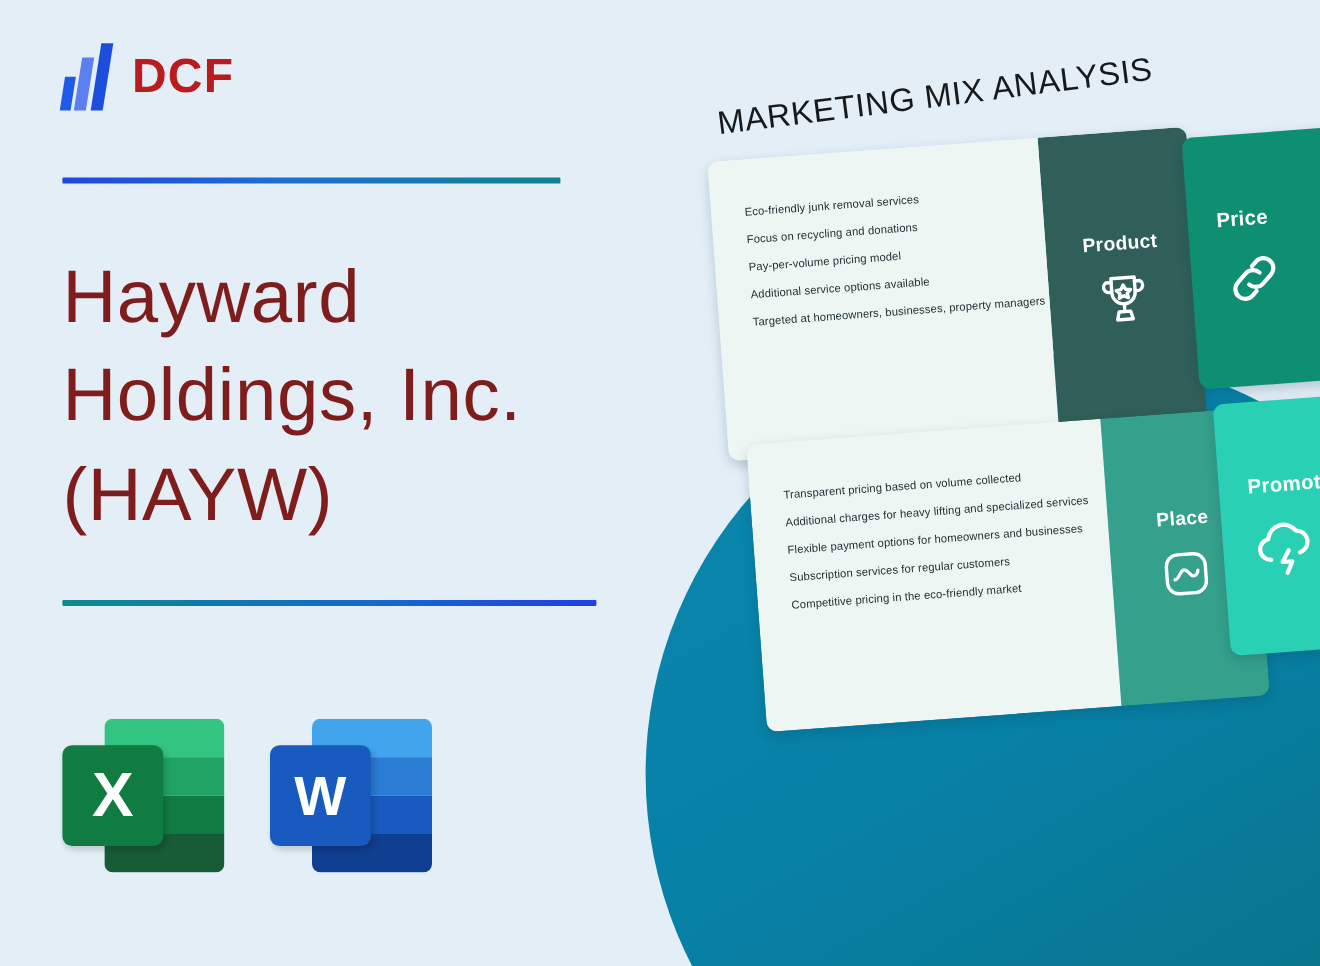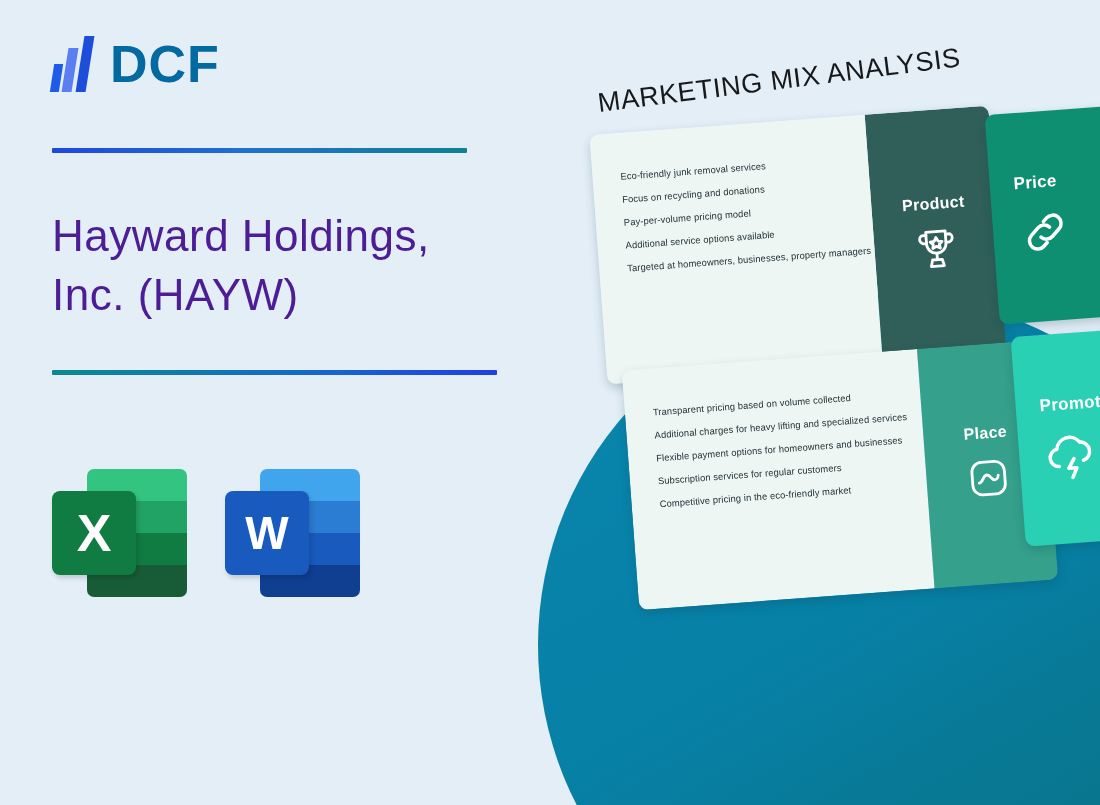--- a/index.html
+++ b/index.html
@@ -26,32 +26,32 @@
   .brand { display: flex; align-items: center; gap: 14px; height: 68px; }
   .brand-mark { position: relative; width: 44px; height: 56px; }
   .brand-mark i {
     position: absolute; bottom: 0; display: block;
     transform: skewX(-9deg);
   }
   .bar-1 { left: 0;  width: 9px;  height: 28px; background: #1f5ae8; }
   .bar-2 { left: 13px; width: 10px; height: 44px; background: #5b7ff0; }
   .bar-3 { left: 28px; width: 10px; height: 56px; background: #1c4ddb; }
   .brand-text {
-    font-size: 52px; font-weight: 700; letter-spacing: 1px;
-    color: #0369a1; line-height: 1;
+    font-size: 40px; font-weight: 700; letter-spacing: 1px;
+    color: #b91c1c; line-height: 1;
   }
 
   .rule { height: 5px; width: 415px; border-radius: 1px; }
   .rule-top    { margin-top: 50px; background: linear-gradient(90deg, #1f47e0 0%, #1f6fd0 45%, #0e8390 100%); }
   .rule-bottom { margin-top: 0; width: 445px; background: linear-gradient(90deg, #0b8b8f 0%, #1766cf 62%, #1f3fe5 100%); }
 
   .title {
     margin-top: 54px;
-    font-size: 44px; line-height: 1.33; font-weight: 400;
-    color: #4c1d95; letter-spacing: .5px;
+    font-size: 62px; line-height: 1.33; font-weight: 400;
+    color: #7f1d1d; letter-spacing: .5px;
     width: 430px;
   }
   .rule-wrap-bottom { margin-top: 46px; }
 
   
   .apps { display: flex; gap: 38px; margin-top: 90px; }
   .app-icon { position: relative; width: 135px; height: 135px; }
   .app-sheet {
     position: absolute; right: 0; top: 4px;
     width: 100px; height: 128px; border-radius: 7px;

